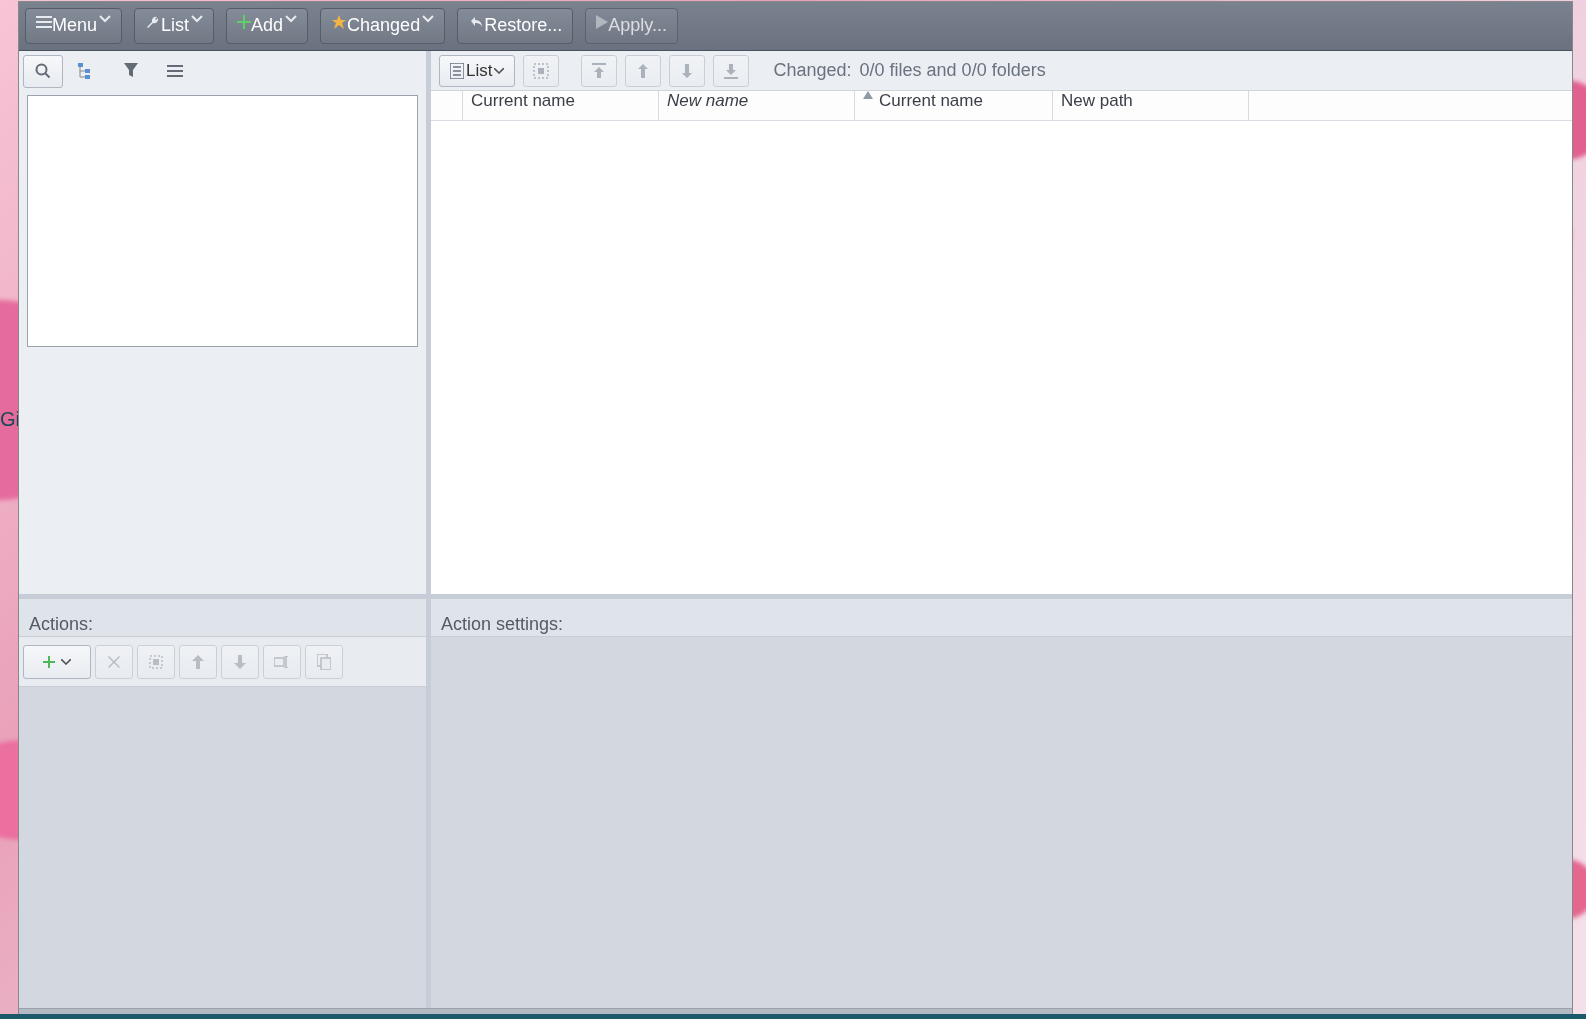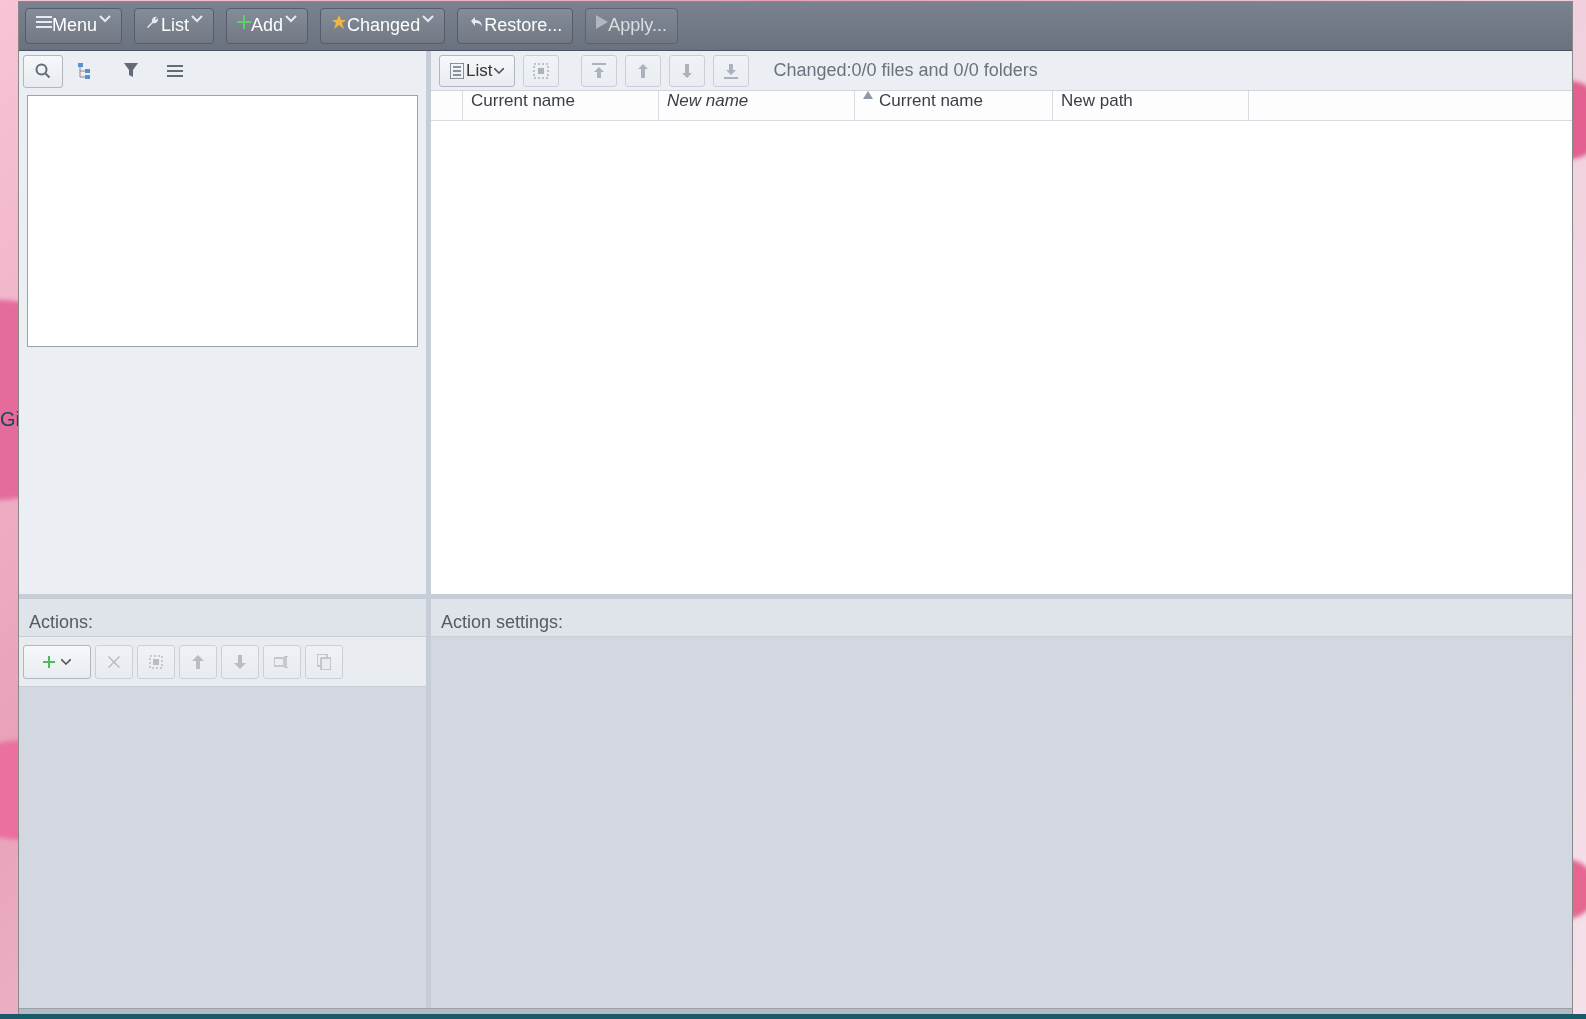--- a/index.html
+++ b/index.html
@@ -150,20 +150,21 @@
       color: #333;
     }
     .rt-btn.icon-only { width: 36px; padding: 0; }
     .rt-btn.disabled { opacity: 0.55; cursor: default; }
     .rt-sep { width: 6px; }
     .changed-label {
       color: #6a7280;
       font-size: 18px;
       margin-left: 16px;
       display: flex;
+      gap: 8px;
     }
     .table-header {
       display: flex;
       height: 30px;
       background: #fdfdfd;
       border-bottom: 1px solid #d8dce2;
       font-size: 17px;
       color: #3a3f48;
     }
     .th {
@@ -186,22 +187,22 @@
     .actions-panel {
       width: 412px;
       border-right: 5px solid #c7cdd6;
       background: #d2d7e0;
       display: flex;
       flex-direction: column;
     }
     .panel-title {
       height: 38px;
       display: flex;
-      align-items: flex-start;
-      padding: 13px 10px;
+      align-items: flex-end;
+      padding: 1px 10px;
       font-size: 18px;
       color: #555a63;
       background: #dfe3ea;
       border-bottom: 1px solid #c8cdd6;
     }
     .actions-toolbar {
       height: 50px;
       display: flex;
       align-items: center;
       padding: 4px 4px;

